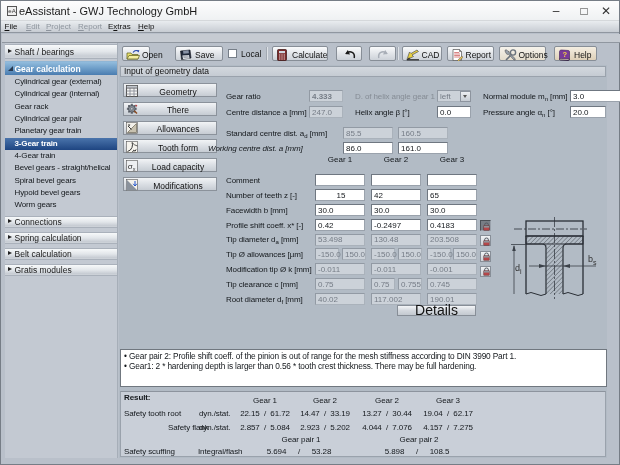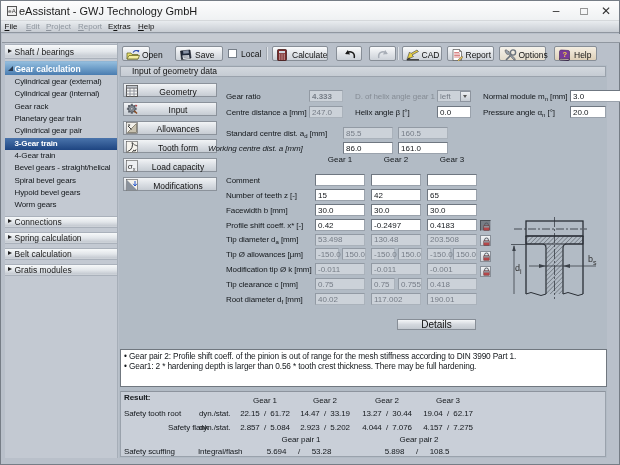--- a/index.html
+++ b/index.html
@@ -33,33 +33,33 @@
 .item.sel { background:linear-gradient(#4a74ab,#1e4581); color:#fff; font-weight:bold; }
 
 
 #toolbar { left:119px; top:43px; width:497px; height:20px; }
 .tbtn { position:absolute; top:2px; height:15px; background:linear-gradient(#fafbfc,#e4e7eb 45%,#cdd2d9); border:1px solid #878e97; border-radius:2px; font-size:8.5px; color:#111; }
 .tbtn .lbl { position:absolute; left:20px; top:3px; }
 .tbtn svg { position:absolute; left:3px; top:1.5px; }
 .sq { position:absolute; }
 
 
-#geobar { left:119px; top:65px; width:486px; height:11px; background:linear-gradient(#d3d8de,#c5cbd3); border:1px solid #9aa2ac; font-size:8.5px; line-height:9px; color:#111; padding-left:11px; }
+#geobar { left:119px; top:65px; width:486px; height:11px; background:linear-gradient(#d3d8de,#c5cbd3); border:1px solid #9aa2ac; font-size:8.5px; line-height:9px; color:#111; padding-left:3px; }
 .navbtn { position:absolute; left:122px; width:94px; height:14px; background:linear-gradient(#f2f4f6,#dde1e6 45%,#c6ccd3); border:1px solid #8b929b; font-size:8.5px; color:#111; }
 .navbtn .nlbl { position:absolute; left:16px; right:0; top:2.5px; text-align:center; }
 .nico { position:absolute; left:1.5px; top:0.5px; width:12px; height:12px; }
 .flabel { position:absolute; font-size:8px; letter-spacing:-0.1px; color:#14181c; white-space:nowrap; }
 .flabel.dis { color:#858c95; }
 .flabel sub { font-size:6px; vertical-align:-2px; letter-spacing:0; }
 .fld { position:absolute; height:12px; background:#fff; border:1px solid; border-color:#6f7781 #9aa2ac #9aa2ac #6f7781; font-size:8px; color:#14181c; padding:1.5px 0 0 2px; line-height:8px; white-space:nowrap; }
 .fld.dis { background:#ccd2d9; color:#757c86; border-color:#929aa4 #aab2bb #aab2bb #929aa4; }
 .gearhead { position:absolute; font-size:8px; color:#14181c; width:50px; text-align:center; }
 .lockbtn { position:absolute; left:479px; width:11px; height:11px; background:linear-gradient(#f0f2f4,#ccd1d7); border:1px solid #878e97; }
 .lockbtn.pressed { background:#787d85; border-color:#4a4f55 #9aa2ac #9aa2ac #4a4f55; }
-#details { left:396px; top:318px; width:79px; height:11px; background:linear-gradient(#f4f6f8,#d4d8de 50%,#c3c9d0); border:1px solid #878e97; font-size:10px; text-align:center; line-height:9px; color:#111; }
+#details { left:396px; top:304px; width:79px; height:11px; background:linear-gradient(#f4f6f8,#d4d8de 50%,#c3c9d0); border:1px solid #878e97; font-size:14px; text-align:center; line-height:9px; color:#111; }
 
 
 #warnbox { left:119px; top:348px; width:487px; height:38px; background:#fff; border:1px solid #70777f; font-size:8.3px; letter-spacing:-0.15px; color:#14181c; padding:1px 0 0 3px; line-height:10px; }
 #resultbox { left:119px; top:390px; width:486px; height:66px; background:#c9cfd8; border:1px solid #9aa2ac; border-top:1px solid #8d949e; }
 .rtxt { position:absolute; font-size:8px; letter-spacing:-0.1px; color:#14181c; white-space:nowrap; }
 .rctr { transform:translateX(-50%); }
 </style>
 </head>
 <body>
 <div id="win">
@@ -85,22 +85,22 @@
         <span class="t">Shaft / bearings</span>
       </div>
     <div id="ghead">
         <span class="tri2"></span>
         <span class="t">Gear calculation</span>
       </div>
     <div id="items">
       <div class="item">Cylindrical gear (external)</div>
       <div class="item">Cylindrical gear (internal)</div>
       <div class="item">Gear rack</div>
+      <div class="item">Cylindrical gear pair</div>
       <div class="item">Planetary gear train</div>
-      <div class="item">Cylindrical gear pair</div>
       <div class="item sel">3-Gear train</div>
       <div class="item">4-Gear train</div>
       <div class="item">Bevel gears - straight/helical</div>
       <div class="item">Spiral bevel gears</div>
       <div class="item">Hypoid bevel gears</div>
       <div class="item">Worm gears</div>
     </div>
     <div class="shead" style="top:173px;">
         <span class="tri"></span>
         <span class="t">Connections</span>
@@ -232,21 +232,21 @@
           <rect x="2" y="2" width="2" height="2"></rect>
           <rect x="7.6" y="2" width="2" height="2"></rect>
           <rect x="2" y="7.6" width="2" height="2"></rect>
           <rect x="7.6" y="7.6" width="2" height="2"></rect>
         </g>
         <circle cx="5.8" cy="5.8" r="3.4" fill="#868d96" stroke="#3e444c" stroke-width="0.7"></circle>
         <circle cx="5.8" cy="5.8" r="1.2" fill="#d9dde2" stroke="#3e444c" stroke-width="0.5"></circle>
         <path d="M8.2 7.8 L11 10.6" stroke="#8a4a20" stroke-width="1.4"></path>
         <path d="M9.5 2 l1.5 1.2" stroke="#b03030" stroke-width="1.2"></path>
       </svg>
-      <span class="nlbl">Input</span>
+      <span class="nlbl">There</span>
     </div>
   <div class="navbtn" style="top:119.6px;">
       <svg class="nico" width="12" height="12" viewBox="0 0 12 12">
         <rect x="0.5" y="0.5" width="11" height="11" fill="#f2f0ea" stroke="#555" stroke-width="0.6"></rect>
         <path d="M1.5 10.5 L10.5 1.5 L10.5 10.5 Z" fill="#c8c2b0" stroke="#6a6456" stroke-width="0.7"></path>
         <path d="M2 4 L5.5 7.5" stroke="#2a2a2a" stroke-width="0.9"></path>
         <path d="M2.2 2.2 l2.2 0.6 -1.6 1.6 z" fill="#2a2a2a"></path>
       </svg>
       <span class="nlbl">Allowances</span>
     </div>
@@ -302,21 +302,21 @@
   <div class="gearhead" style="left:314px; top:154px;">Gear 1</div>
   <div class="gearhead" style="left:370px; top:154px;">Gear 2</div>
   <div class="gearhead" style="left:426px; top:154px;">Gear 3</div>
 
   <div class="flabel" style="left:225px; top:175px;">Comment</div>
   <div class="fld" style="left:314px; top:173px; width:50px;"></div>
   <div class="fld" style="left:370px; top:173px; width:50px;"></div>
   <div class="fld" style="left:426px; top:173px; width:50px;"></div>
 
   <div class="flabel" style="left:225px; top:190px;">Number of teeth z [-]</div>
-  <div class="fld" style="left:314px; top:188px; width:50px;">15</div>
+  <div class="fld" style="left:314px; top:188px; width:50px;text-align:center;">15</div>
   <div class="fld" style="left:370px; top:188px; width:50px;">42</div>
   <div class="fld" style="left:426px; top:188px; width:50px;">65</div>
 
   <div class="flabel" style="left:225px; top:205px;">Facewidth b [mm]</div>
   <div class="fld" style="left:314px; top:203px; width:50px;">30.0</div>
   <div class="fld" style="left:370px; top:203px; width:50px;">30.0</div>
   <div class="fld" style="left:426px; top:203px; width:50px;">30.0</div>
 
   <div class="flabel" style="left:225px; top:220px;">Profile shift coeff. x* [-]</div>
   <div class="fld" style="left:314px; top:218px; width:50px;">0.42</div>
@@ -366,21 +366,21 @@
         <path d="M2.6 4 V2.8 Q2.6 1 4.5 1 Q6.4 1 6.4 2.8 V4" fill="none" stroke="#555b63" stroke-width="1"></path>
         <rect x="1.8" y="3.8" width="5.4" height="4.4" fill="#b8474a" stroke="#5a2021" stroke-width="0.5"></rect>
         <rect x="1.8" y="3.8" width="5.4" height="1.8" fill="#8d9299"></rect>
       </svg>
     </div>
 
   <div class="flabel" style="left:225px; top:279px;">Tip clearance c [mm]</div>
   <div class="fld dis" style="left:314px; top:277px; width:50px;">0.75</div>
   <div class="fld dis" style="left:370px; top:277px; width:24px;">0.75</div>
   <div class="fld dis" style="left:397px; top:277px; width:24px;">0.755</div>
-  <div class="fld dis" style="left:426px; top:277px; width:50px;">0.418</div>
+  <div class="fld dis" style="left:426px; top:277px; width:50px;">0.745</div>
 
   <div class="flabel" style="left:225px; top:294px;">Root diameter d<sub>f</sub> [mm]</div>
   <div class="fld dis" style="left:314px; top:292px; width:50px;">40.02</div>
   <div class="fld dis" style="left:370px; top:292px; width:50px;">117.002</div>
   <div class="fld dis" style="left:426px; top:292px; width:50px;">190.01</div>
 
   <div id="details" class="abs">Details</div>
 
   <svg class="abs" style="left:500px; top:210px;" width="110" height="95" viewBox="0 0 110 95">
     <defs>

